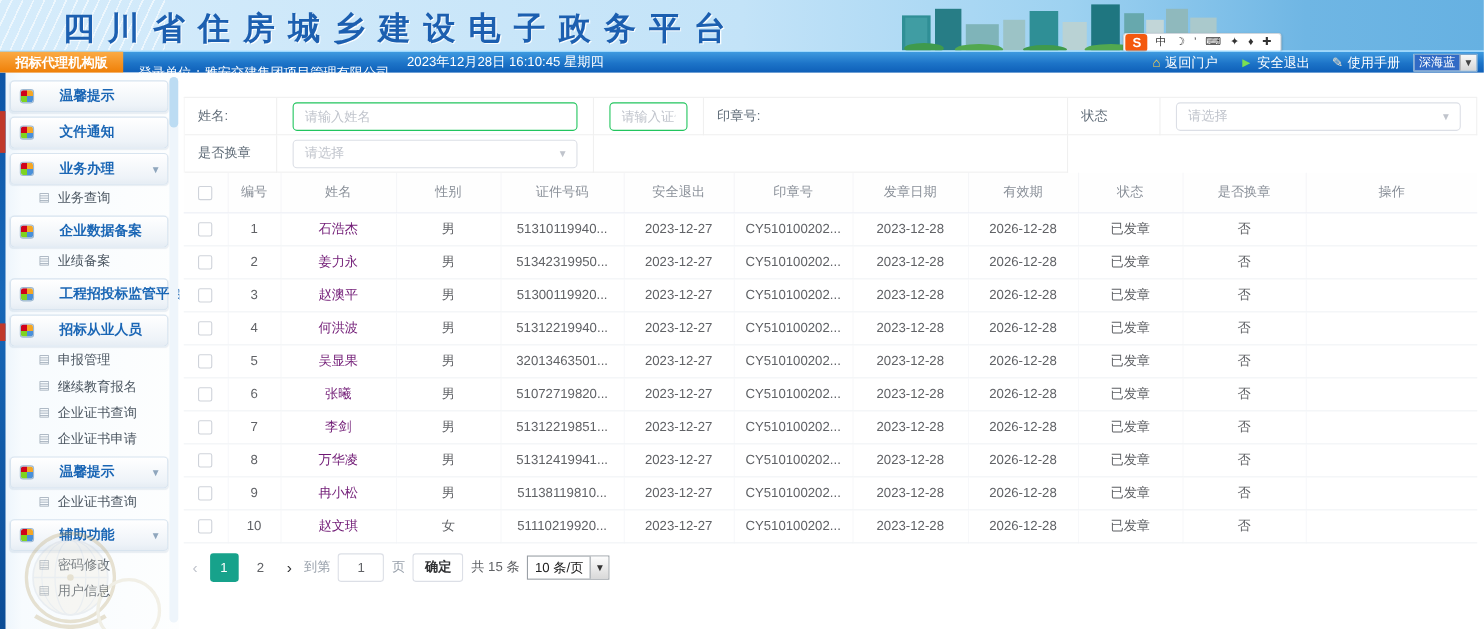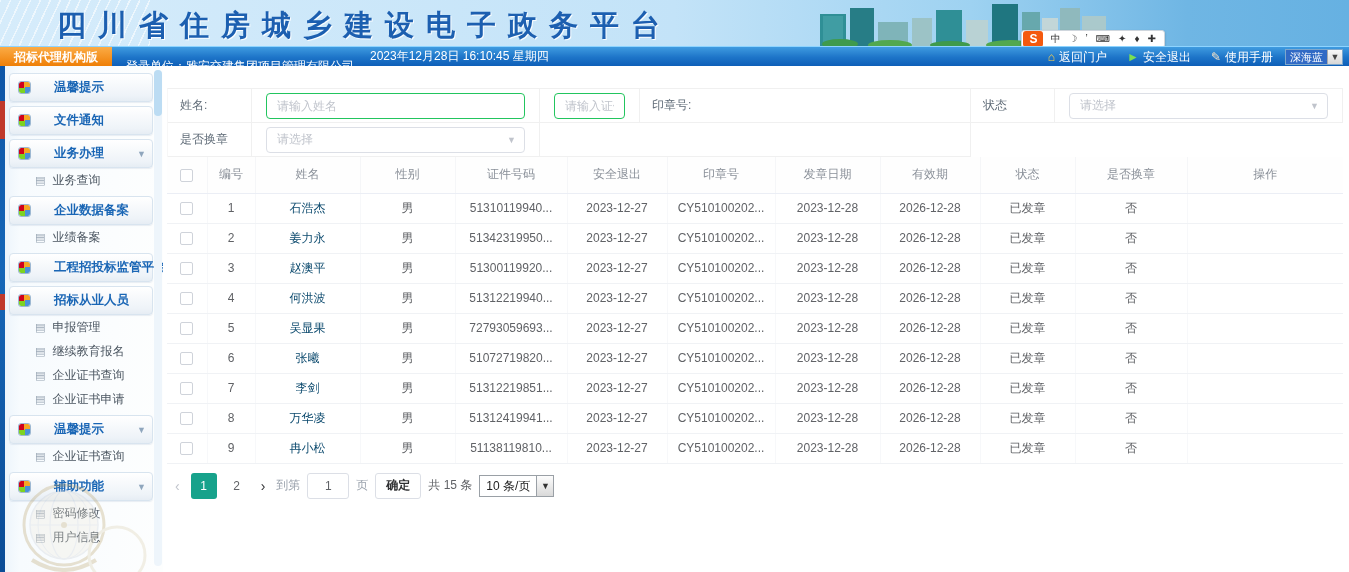--- a/index.html
+++ b/index.html
@@ -92,21 +92,21 @@
 
   
   table.data { width:100%; border-collapse:collapse; table-layout:fixed; }
   table.data th { height:36px; font-size:12px; font-weight:normal; color:#8a9099;
     border-bottom:1px solid #ebeef5; border-right:1px solid #f5f6f8; background:#fefefe; }
   table.data td { height:30px; font-size:12px; color:#606266; text-align:center;
     border-bottom:1px solid #f0f2f5; border-right:1px solid #f7f8fa; overflow:hidden; white-space:nowrap; }
   table.data th:last-child, table.data td:last-child { border-right:none; }
   .cbox { display:inline-block; width:13px; height:13px; border:1px solid #cfd3da; border-radius:2px;
     background:#fff; vertical-align:middle; cursor:pointer; }
-  .namelink { color:#0c4a6e; cursor:pointer; }
+  .namelink { color:#701a75; cursor:pointer; }
 
   
   .pager { display:flex; align-items:center; margin:9px 0 0 4px; gap:7px; font-size:12px; color:#606266; }
   .pg-prev { color:#c0c4cc; font-size:14px; padding:0 4px; cursor:pointer; }
   .pg-next { color:#303133; font-size:14px; padding:0 4px; cursor:pointer; }
   .pg-num { min-width:26px; height:26px; line-height:26px; text-align:center; cursor:pointer; border-radius:3px; }
   .pg-num.active { background:#17a28b; color:#fff; }
   .pg-goto-input { width:42px; height:26px; border:1px solid #dcdfe6; border-radius:3px; text-align:center;
     font-size:12px; color:#606266; outline:none; }
   .pg-confirm { height:26px; padding:0 10px; background:#fff; border:1px solid #dcdfe6; border-radius:3px;
@@ -390,21 +390,21 @@
             <td>2026-12-28</td>
             <td>已发章</td>
             <td>否</td>
             <td></td>
           </tr>
           <tr>
             <td><span class="cbox"></span></td>
             <td>5</td>
             <td><span class="namelink">吴显果</span></td>
             <td>男</td>
-            <td>72793059693...</td>
+            <td>32013463501...</td>
             <td>2023-12-27</td>
             <td>CY510100202...</td>
             <td>2023-12-28</td>
             <td>2026-12-28</td>
             <td>已发章</td>
             <td>否</td>
             <td></td>
           </tr>
           <tr>
             <td><span class="cbox"></span></td>
@@ -447,20 +447,34 @@
             <td>已发章</td>
             <td>否</td>
             <td></td>
           </tr>
           <tr>
             <td><span class="cbox"></span></td>
             <td>9</td>
             <td><span class="namelink">冉小松</span></td>
             <td>男</td>
             <td>51138119810...</td>
+            <td>2023-12-27</td>
+            <td>CY510100202...</td>
+            <td>2023-12-28</td>
+            <td>2026-12-28</td>
+            <td>已发章</td>
+            <td>否</td>
+            <td></td>
+          </tr>
+          <tr>
+            <td><span class="cbox"></span></td>
+            <td>10</td>
+            <td><span class="namelink">赵文琪</span></td>
+            <td>女</td>
+            <td>51110219920...</td>
             <td>2023-12-27</td>
             <td>CY510100202...</td>
             <td>2023-12-28</td>
             <td>2026-12-28</td>
             <td>已发章</td>
             <td>否</td>
             <td></td>
           </tr>
         </tbody>
       </table>

